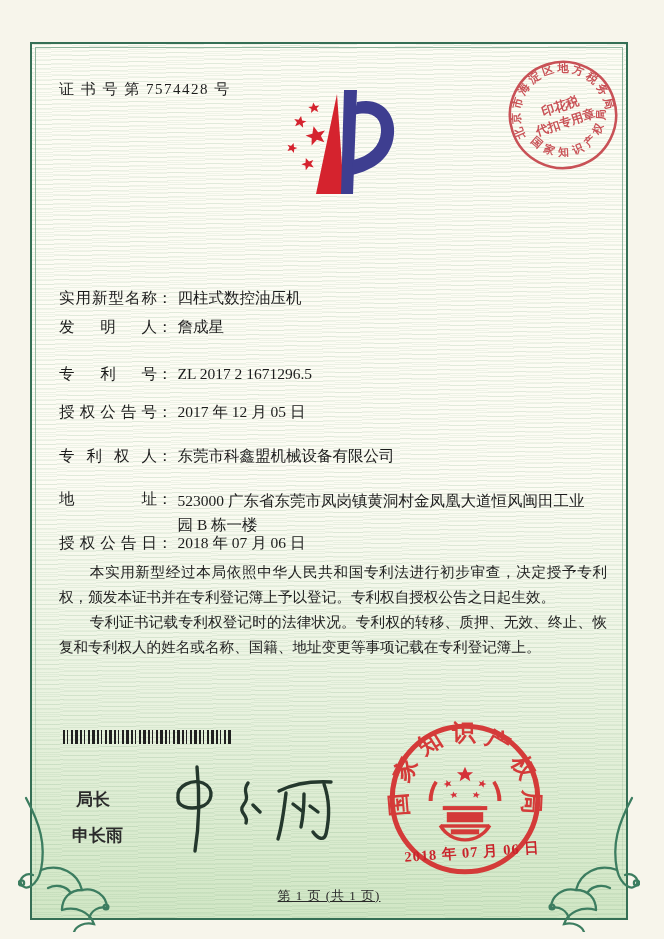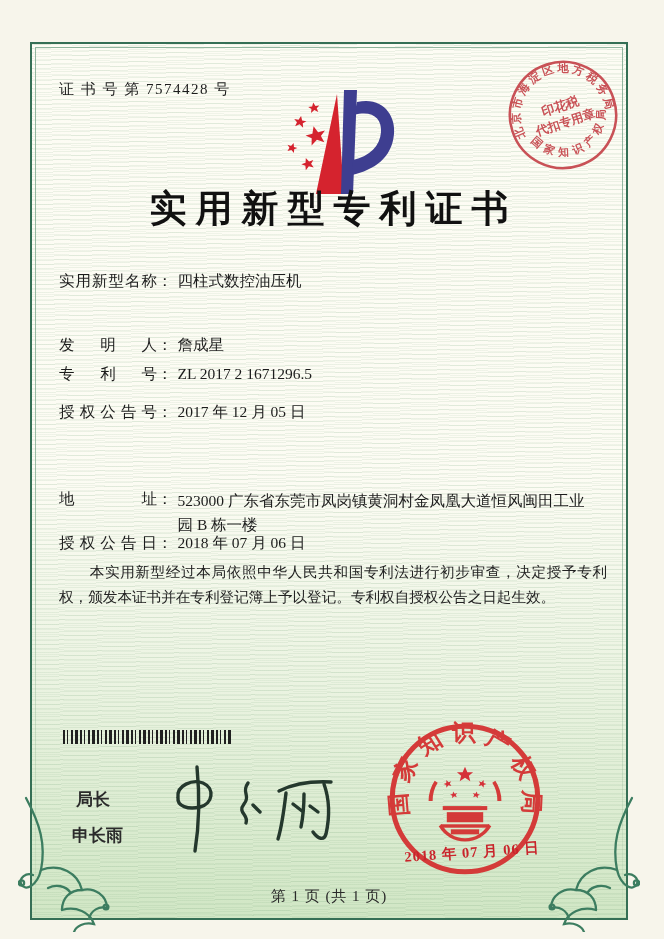--- a/index.html
+++ b/index.html
@@ -24,21 +24,21 @@
   .frow.r7b{left:340px;}
   .paras{position:absolute;left:27px;top:516px;width:548px;font-size:14.6px;line-height:25px;text-align:justify;color:#222;}
   .paras p{margin:0;text-indent:2.1em;}
   .barcode{position:absolute;left:31px;top:686px;width:169px;height:14px;
     background:repeating-linear-gradient(90deg,#202020 0 2px,rgba(0,0,0,0) 2px 4px,#202020 4px 5px,rgba(0,0,0,0) 5px 8px,#202020 8px 10px,rgba(0,0,0,0) 10px 12px,#202020 12px 15px,rgba(0,0,0,0) 15px 17px);}
   .dir-title{position:absolute;left:44px;top:744px;font-size:17px;font-weight:600;font-family:"Liberation Sans",sans-serif;color:#2b2b2b;}
   .dir-name{position:absolute;left:40px;top:780px;font-size:17px;font-weight:600;font-family:"Liberation Sans",sans-serif;color:#2b2b2b;}
   .sig{position:absolute;left:120px;top:710px;width:228px;height:102px;}
   .seal{position:absolute;left:342px;top:664px;width:182px;height:182px;opacity:.93;}
   .seal-date{position:absolute;left:352px;top:799px;width:176px;text-align:center;color:#c9242b;font-size:14.5px;font-weight:600;letter-spacing:1px;transform:rotate(-4deg);white-space:nowrap;}
-  .footer{position:absolute;left:0;right:0;top:843px;text-align:center;font-size:15px;letter-spacing:1px;color:#2a2a2a;}
+  .footer{position:absolute;left:0;right:0;top:843px;text-align:center;font-size:13px;letter-spacing:1px;color:#2a2a2a;text-decoration:underline;}
   .fl{position:absolute;width:126px;height:140px;}
   .fl-bl{left:-14px;top:748px;}
   .fl-br{right:-14px;top:748px;transform:scaleX(-1);}
   .stamp-svg text{font-family:"Liberation Serif",serif;}
 </style>
 </head>
 <body>
 
 <div class="page">
   <div class="frame">
@@ -67,43 +67,46 @@
       <text font-size="11.5" fill="#c5444a" font-weight="bold">
         <textPath href="#taxTop" startOffset="2" textLength="156" lengthAdjust="spacing">北京市海淀区地方税务局</textPath>
       </text>
       <text font-size="11" fill="#c5444a" font-weight="bold">
         <textPath href="#taxBot" startOffset="6" textLength="108" lengthAdjust="spacing">国家知识产权局</textPath>
       </text>
       <text x="60" y="55" font-size="13" fill="#c5444a" font-weight="bold" text-anchor="middle">印花税</text>
       <text x="60" y="72" font-size="12.5" fill="#c5444a" font-weight="bold" text-anchor="middle">代扣专用章</text>
     </svg>
 
-    <div class="title">实用新型专利证书</div>
 
-    <div class="frow" style="top:227px">
+    <div class="frow" style="top:244px">
       <span class="flabel">实用新型名称</span><span>：</span><span class="fvalue">四柱式数控油压机</span>
     </div>
-    <div class="frow" style="top:291px">
+    <div class="frow" style="top:273px">
       <span class="flabel">发明人</span><span>：</span><span class="fvalue">詹成星</span>
     </div>
     <div class="frow" style="top:320px">
       <span class="flabel">专利号</span><span>：</span><span class="fvalue">ZL 2017 2 1671296.5</span>
     </div>
     <div class="frow" style="top:358px">
       <span class="flabel">授权公告号</span><span>：</span><span class="fvalue">2017 年 12 月 05 日</span>
+    </div>
+    <div class="frow" style="top:402px">
+      <span class="flabel">专利权人</span><span>：</span><span class="fvalue">东莞市科鑫盟机械设备有限公司</span>
     </div>
     <div class="frow" style="top:445px">
       <span class="flabel">地址</span><span>：</span><span class="fvalue addr">523000 广东省东莞市凤岗镇黄洞村金凤凰大道恒风闽田工业园 B 栋一楼</span>
     </div>
     <div class="frow" style="top:489px">
       <span class="flabel">授权公告日</span><span>：</span><span class="fvalue">2018 年 07 月 06 日</span>
     </div>
 
     <div class="paras">
       <p>本实用新型经过本局依照中华人民共和国专利法进行初步审查，决定授予专利权，颁发本证书并在专利登记簿上予以登记。专利权自授权公告之日起生效。</p>
+      <p>专利证书记载专利权登记时的法律状况。专利权的转移、质押、无效、终止、恢复和专利权人的姓名或名称、国籍、地址变更等事项记载在专利登记簿上。</p>
     </div>
 
     <div class="barcode"></div>
 
     <div class="dir-title">局长</div>
     <div class="dir-name">申长雨</div>
 
     <svg class="sig" viewBox="0 0 228 102">
       <g fill="none" stroke="#24382d" stroke-width="3.4" stroke-linecap="round" stroke-linejoin="round">
         <path d="M26,44 C24,31 41,25 51,29 C63,34 61,50 48,53 C36,56 25,52 26,44 Z"></path>

